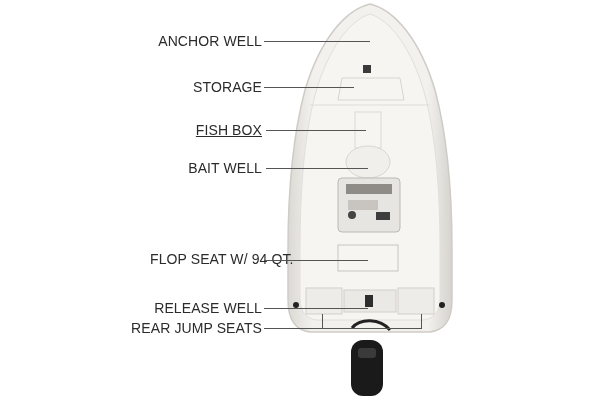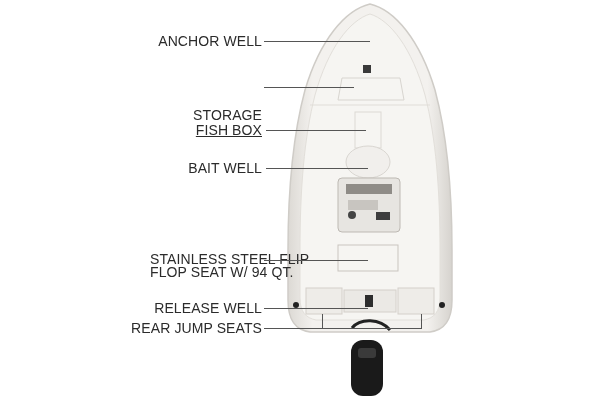--- a/index.html
+++ b/index.html
@@ -51,31 +51,30 @@
   <circle cx="442" cy="305" r="3" fill="#222"></circle>
 
   <path d="M352 328 C360 318 380 318 390 330" fill="none" stroke="#222" stroke-width="3"></path>
   <rect x="351" y="340" width="32" height="56" rx="12" fill="#1a1a1a"></rect>
   <rect x="358" y="348" width="18" height="10" rx="3" fill="#3a3a3a"></rect>
 </svg>
 
 <div class="label" style="right:338px; top:35px;">ANCHOR WELL</div>
 <div class="leader" style="left:264px; top:41px; width:106px;"></div>
 
-<div class="label" style="right:338px; top:81px;margin-top:28px;">STORAGE</div>
+<div class="label" style="right:338px; top:81px;">STORAGE</div>
 <div class="leader" style="left:264px; top:87px; width:90px;"></div>
 
 <div class="label" style="right:338px; top:124px;text-decoration:underline;">FISH BOX</div>
 <div class="leader" style="left:266px; top:130px; width:100px;"></div>
 
 <div class="label" style="right:338px; top:162px;">BAIT WELL</div>
 <div class="leader" style="left:266px; top:168px; width:102px;"></div>
 
 <div class="label" style="left:150px; top:253px; text-align:left;">
-  <div>STAINLESS STEEL FLIP</div>
   <div>FLOP SEAT W/ 94 QT.</div>
 </div>
 <div class="leader" style="left:264px; top:260px; width:104px;"></div>
 
 <div class="label" style="right:338px; top:302px;text-align:center;">RELEASE WELL</div>
 <div class="leader" style="left:264px; top:308px; width:104px;"></div>
 
 <div class="label" style="right:338px; top:322px;padding-left:48px;">REAR JUMP SEATS</div>
 <div class="leader" style="left:264px; top:328px; width:158px;"></div>
 <div class="vline" style="left:322px; top:314px; height:14px;"></div>

